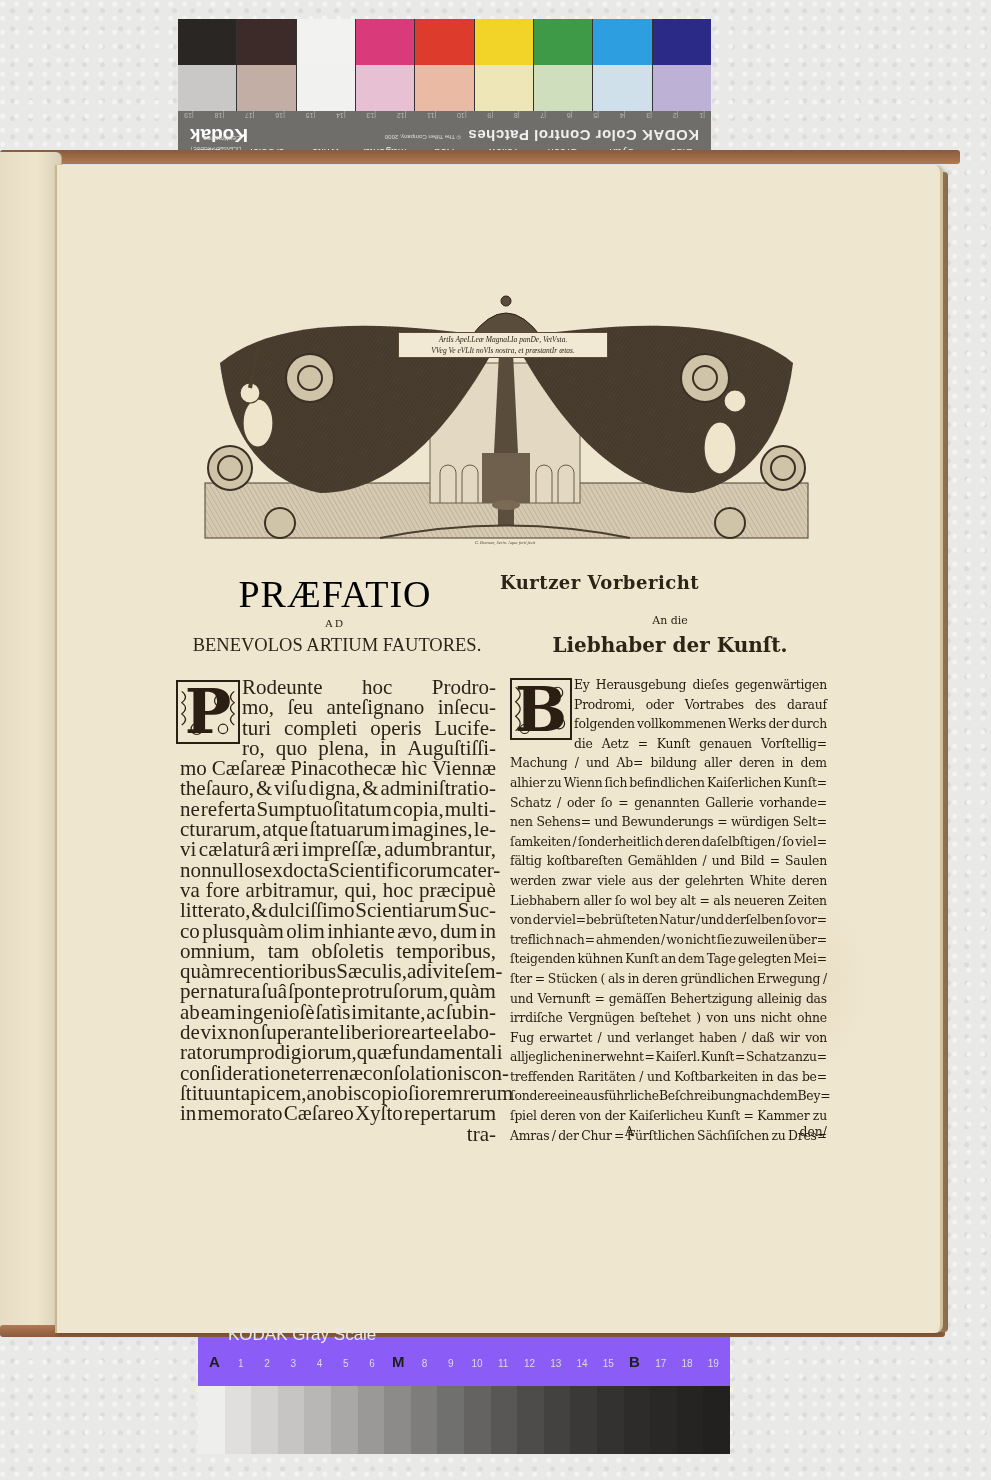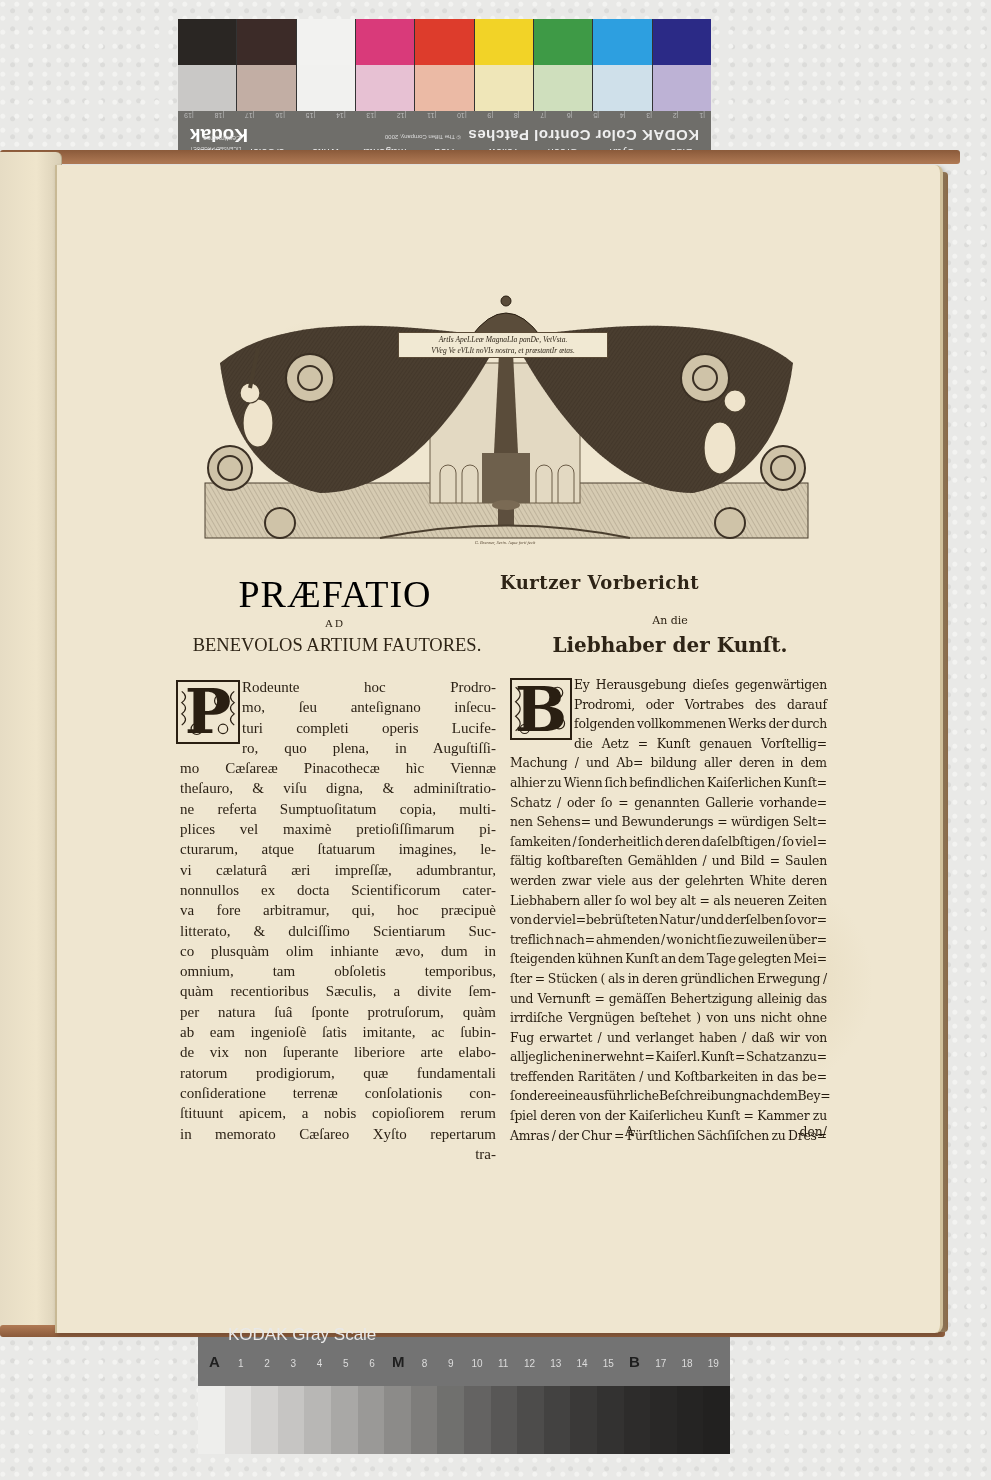--- a/index.html
+++ b/index.html
@@ -110,21 +110,21 @@
   }
   .dropcap svg { width: 100%; height: 100%; }
   .dropcap .cap-letter {
     position: absolute; left: 0; top: -6px; width: 100%; text-align: center;
     font-family: "DejaVu Serif", serif; font-weight: bold;
     font-size: 62px; color: #2a1f12; line-height: 72px;
   }
   .latin-dropcap { left: 176px; top: 680px; }
   .latin-body {
     position: absolute; left: 180px; top: 677px; width: 316px;
-    font-size: 15px; line-height: 20.3px; color: #2c2216;
+    font-size: 21px; line-height: 20.3px; color: #2c2216;
   }
   .latin-line { white-space: nowrap; display: flex; justify-content: space-between; }
   .latin-line.indent { padding-left: 62px; }
   .latin-line.right { justify-content: flex-end; }
   .latin-line span { display: inline; }
 
   
   .german-title {
     position: absolute; left: 500px; top: 572px; width: 340px; text-align: left;
     font-family: "DejaVu Serif", serif; font-weight: bold;
@@ -150,21 +150,21 @@
   .german-footer {
     position: absolute; left: 505px; top: 1124px; width: 322px;
     font-family: "DejaVu Serif", serif; font-size: 12.4px; color: #241a0e;
   }
   .signature-mark { position: absolute; left: 120px; top: 0; }
   .catchword-de { position: absolute; right: 0; top: 0; }
 
   
   .gray-scale {
     position: absolute; left: 198px; top: 1337px; width: 532px; height: 88px;
-    background: #737373;
+    background: #8b5cf6;
   }
   .gray-title {
     position: absolute; left: 30px; top: -12px; font-family: "Liberation Sans", sans-serif;
     font-size: 17px; color: #e9e9e9;
   }
   .gray-labels {
     position: absolute; left: 4px; top: 16px; width: 524px; display: flex; justify-content: space-between;
     font-family: "Liberation Sans", sans-serif; color: #dcdcdc; font-size: 10px; align-items: baseline;
   }
   .gray-labels span { width: 25px; text-align: center; }
@@ -374,27 +374,20 @@
       <span>adminiſtratio-</span>
     </div>
     <div class="latin-line">
       <span>ne</span>
       <span>referta</span>
       <span>Sumptuoſitatum</span>
       <span>copia,</span>
       <span>multi-</span>
     </div>
     <div class="latin-line">
-      <span>plices</span>
-      <span>vel</span>
-      <span>maximè</span>
-      <span>pretioſiſſimarum</span>
-      <span>pi-</span>
-    </div>
-    <div class="latin-line">
       <span>cturarum,</span>
       <span>atque</span>
       <span>ſtatuarum</span>
       <span>imagines,</span>
       <span>le-</span>
     </div>
     <div class="latin-line">
       <span>vi</span>
       <span>cælaturâ</span>
       <span>æri</span>

